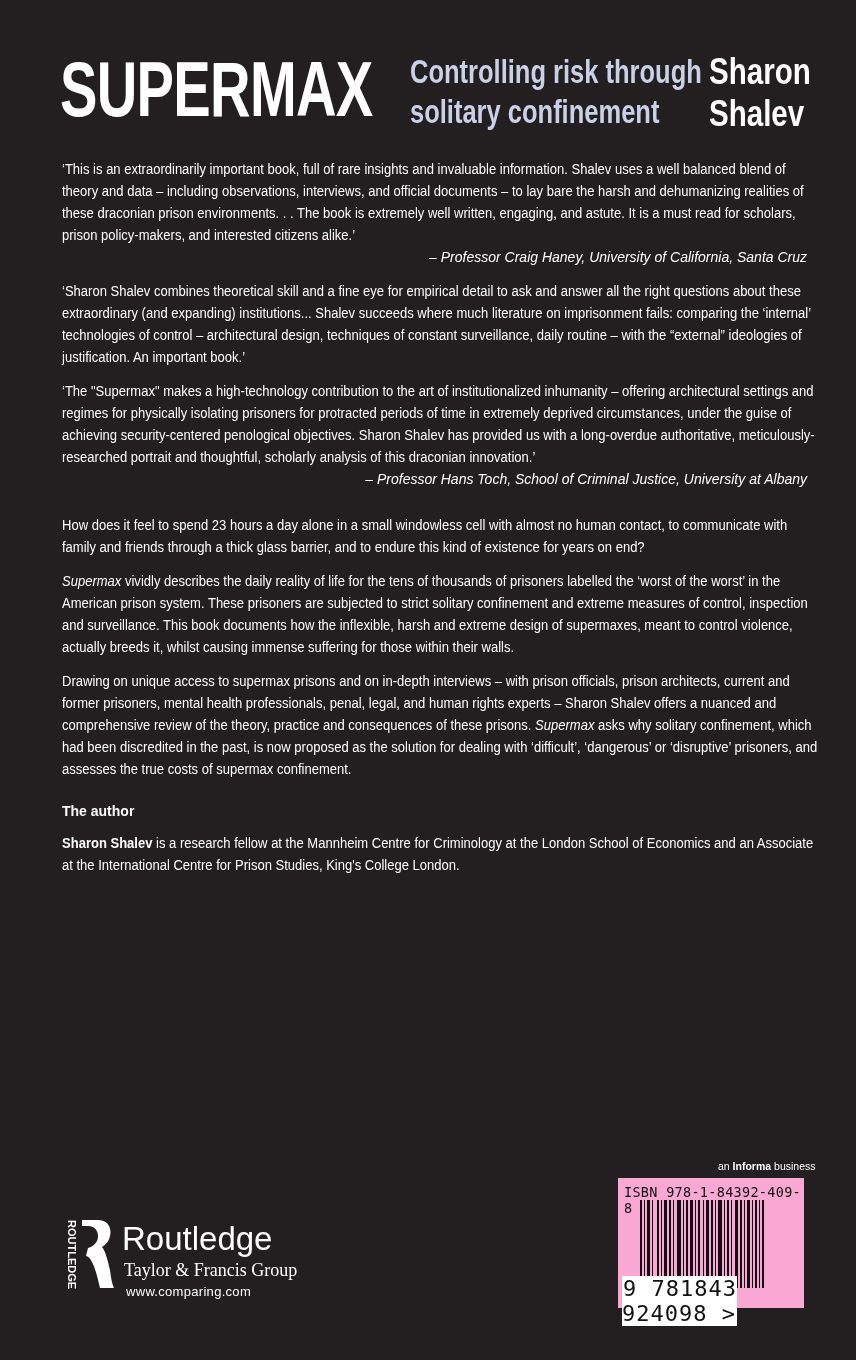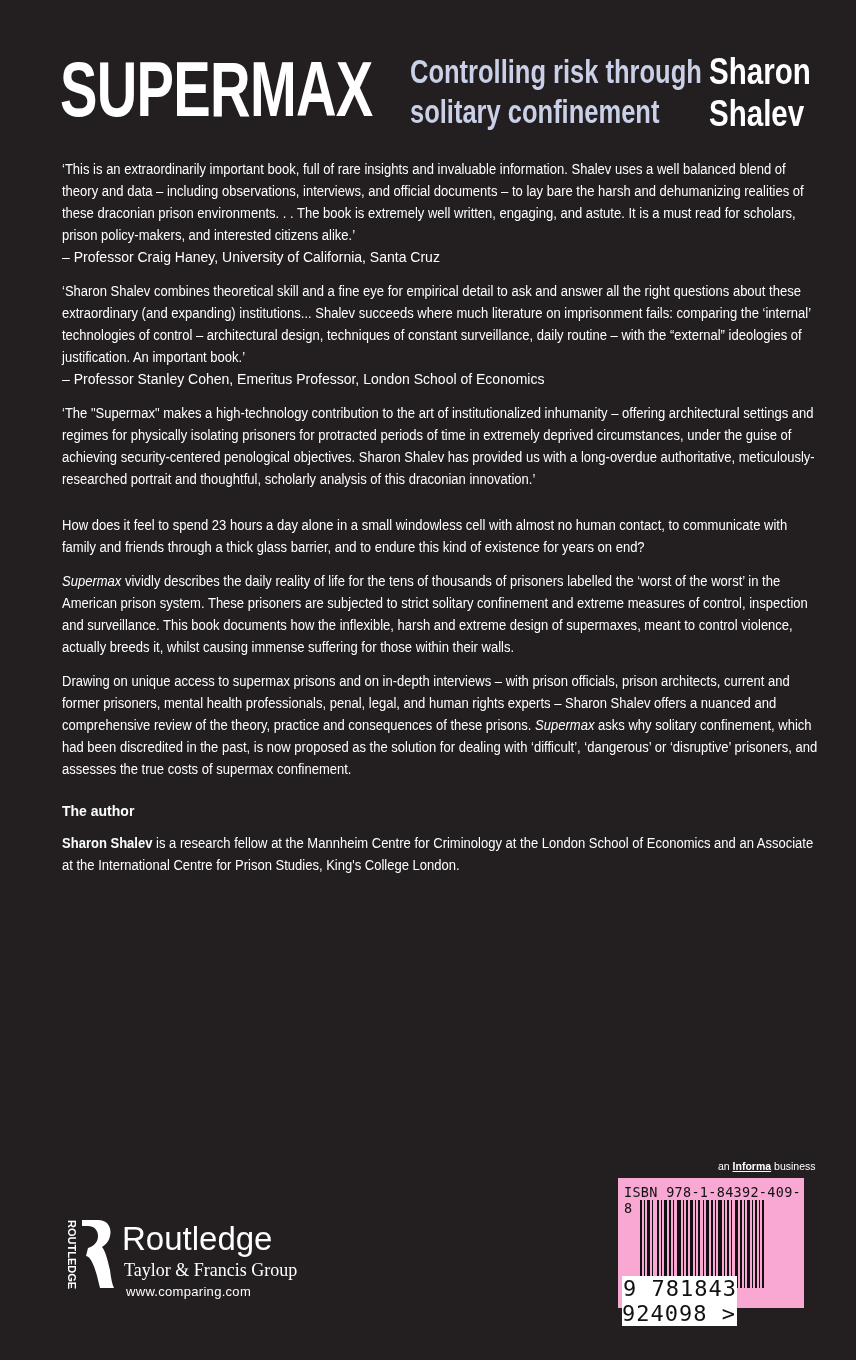--- a/index.html
+++ b/index.html
@@ -16,29 +16,29 @@
     position:absolute; left:350px; top:6px; color:#c9d0e7; font-weight:bold; font-size:34px;
     line-height:40px; transform:scaleX(0.75); transform-origin:left top; white-space:nowrap;
   }
   .author-name {
     position:absolute; left:649px; top:6px; color:#fff; font-weight:bold; font-size:36px;
     line-height:42px; transform:scaleX(0.82); transform-origin:left top; white-space:nowrap;
   }
   .content { position:absolute; left:62px; top:158px; width:760px; font-size:14px; line-height:22px; }
   .quote { margin:0 0 12px 0; }
   .quote-text, .para { transform:scaleX(0.93); transform-origin:left top; width:815px; }
-  .attr { width:745px; }
+  .attr { text-align:right; font-style:italic; width:745px; }
   .para { margin:0 0 12px 0; }
   .gap { height:12px; }
   .author-head { font-weight:bold; margin:20px 0 10px 0; }
   .bold { font-weight:bold; }
   .it { font-style:italic; }
 
   .informa { position:absolute; top:1160px; left:718px; font-size:10.5px; color:#fff; }
-  .informa b { font-weight:bold;text-decoration:underline; }
+  .informa b { font-weight:bold; }
   .barcode-box {
     position:absolute; left:618px; top:1178px; width:186px; height:130px; background:#f9a8d4; color:#111;
   }
   .isbn-top { position:absolute; top:6px; left:6px; font-family:"DejaVu Sans Mono", monospace; font-size:13.5px; letter-spacing:0.3px; }
   .bars { position:absolute; top:22px; left:22px; width:160px; height:88px; display:flex; align-items:stretch; }
   .bars span { display:block; background:#111; margin-right:2px; }
   .isbn-bottom { position:absolute; top:98px; left:4px; font-family:"DejaVu Sans Mono", monospace; font-size:22px; background:transparent; letter-spacing:1px; }
   .isbn-bottom span { background:#fff; padding:0 1px;text-align:center; }
 
   .publisher { position:absolute; left:60px; top:1218px; width:300px; height:90px; }
@@ -66,24 +66,24 @@
   </div>
 </div>
 
 <div class="content">
   <div class="quote">
     <div class="quote-text">‘This is an extraordinarily important book, full of rare insights and invaluable information. Shalev uses a well balanced blend of theory and data – including observations, interviews, and official documents – to lay bare the harsh and dehumanizing realities of these draconian prison environments. . .  The book is extremely well written, engaging, and astute. It is a must read for scholars, prison policy-makers, and interested citizens alike.’</div>
     <div class="attr">– Professor Craig Haney, University of California, Santa Cruz</div>
   </div>
   <div class="quote">
     <div class="quote-text">‘Sharon Shalev combines theoretical skill and a fine eye for empirical detail to ask and answer all the right questions about these extraordinary (and expanding) institutions... Shalev  succeeds where much literature on imprisonment fails: comparing the ‘internal’ technologies of control – architectural design, techniques of constant surveillance, daily routine – with the “external” ideologies of justification. An important book.’</div>
-    <div class="attr">– Professor Stanley Cohen, Emeritus Professor, London School of Economics</div>
   </div>
   <div class="quote">
     <div class="quote-text">‘The "Supermax" makes a high-technology contribution to the art of institutionalized inhumanity – offering architectural settings and regimes for physically isolating prisoners for protracted periods of time in extremely deprived circumstances, under the guise of achieving security-centered penological objectives. Sharon Shalev has provided us with a long-overdue authoritative, meticulously-researched portrait and thoughtful, scholarly analysis of this draconian innovation.’</div>
+    <div class="attr">– Professor Hans Toch, School of Criminal Justice, University at Albany</div>
   </div>
   <div class="gap"></div>
   <div class="para">How does it feel to spend 23 hours a day alone in a small windowless cell with almost no human contact, to communicate with family and friends through a thick glass barrier, and to endure this kind of existence for years on end?</div>
   <div class="para"><span class="it">Supermax</span><span> vividly describes the daily reality of life for the tens of thousands of prisoners labelled the ‘worst of the worst’ in the American prison system.  These prisoners are subjected to strict solitary confinement and extreme measures of control, inspection and surveillance.  This book documents how the inflexible, harsh and extreme design of supermaxes, meant to control violence, actually breeds it, whilst causing immense suffering for those within their walls.</span></div>
   <div class="para"><span>Drawing on unique access to supermax prisons and on in-depth interviews – with prison officials, prison architects, current and former prisoners, mental health professionals, penal, legal, and human rights experts – Sharon Shalev offers a nuanced and comprehensive review of the theory, practice and consequences of these prisons.  </span><span class="it">Supermax</span><span> asks why solitary confinement, which had been discredited in the past, is now proposed as the solution for dealing with ‘difficult’, ‘dangerous’ or ‘disruptive’ prisoners, and assesses the true costs of supermax confinement.</span></div>
   <div class="author-head">The author</div>
   <div class="para"><span class="bold">Sharon Shalev</span><span> is a research fellow at the Mannheim Centre for Criminology at the London School of Economics and an Associate at the International Centre for Prison Studies, King's College London.</span></div>
 </div>
 
 <div class="informa"><span>an </span><b>Informa</b><span> business</span></div>

